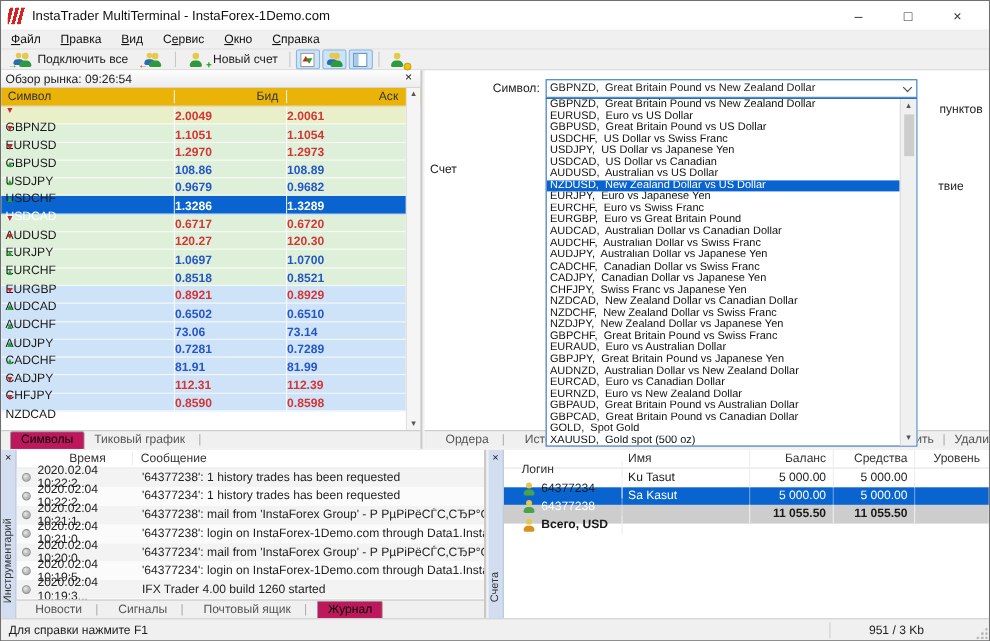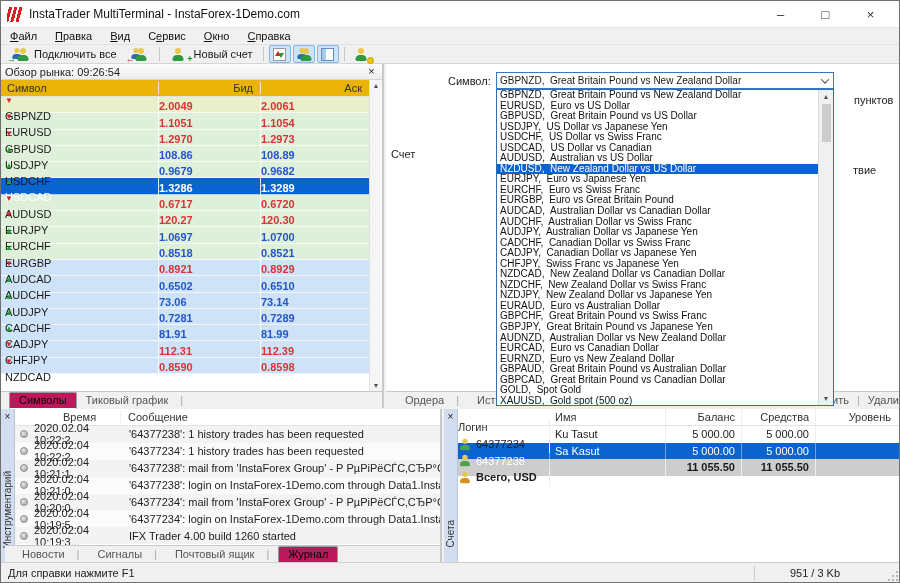--- a/index.html
+++ b/index.html
@@ -105,27 +105,27 @@
   .jr-content{position:absolute;left:14px;top:0;right:0;bottom:16px;overflow:hidden;}
   .jr-header{height:17px;display:flex;align-items:center;font-size:11px;color:#333;border-bottom:1px solid #e3e3e3;}
   .jr-header .c-time{width:106px;padding-left:48px;border-right:1px solid #eee;}
   .jr-header .c-msg{flex:1;padding-left:7px;}
   .j-row{display:flex;align-items:center;height:16.9px;font-size:11px;}
   .j-row:nth-child(odd){background:#f3f3f3;}
   .j-row:nth-child(even){background:#fbfbfb;}
   .j-bullet{width:8px;height:8px;border-radius:50%;margin:0 6px 0 5px;background:radial-gradient(circle at 35% 35%,#e8e8e8,#9a9a9a);border:1px solid #8f8f8f;flex:none;}
   .j-time{width:87px;flex:none;color:#222;}
   .j-msg{flex:1;padding-left:8px;white-space:nowrap;overflow:hidden;color:#222;}
-  .jr-tabbar{left:4px;}
+  .jr-tabbar{left:14px;}
   
   .ac-panel{position:absolute;left:443px;top:408px;width:455px;height:153px;background:#fff;}
   .ac-content{position:absolute;left:14px;top:0;right:0;bottom:0;overflow:hidden;}
   .ac-header{height:17px;display:flex;align-items:center;font-size:11px;color:#333;border-bottom:1px solid #e3e3e3;}
   .ac-row{display:flex;align-items:center;height:16.5px;font-size:11px;}
-  .a-login{width:92px;display:flex;align-items:center;gap:5px;padding-left:0;border-right:1px solid #eee;height:100%;margin-top:20px;}
+  .a-login{width:108px;display:flex;align-items:center;gap:5px;padding-left:16px;border-right:1px solid #eee;height:100%;margin-top:20px;}
   .a-name{width:116px;padding-left:5px;border-right:1px solid #eee;height:100%;display:flex;align-items:center;}
   .a-bal{width:76px;justify-content:flex-end;text-align:right;padding-right:6px;border-right:1px solid #eee;height:100%;display:flex;align-items:center;}
   .a-eq{width:74px;justify-content:flex-end;text-align:right;padding-right:6px;border-right:1px solid #eee;height:100%;display:flex;align-items:center;}
   .a-lvl{flex:1;text-align:right;padding-right:8px;}
   .ac-row.selected{background:#0a64d0;color:#fff;}
   .ac-row.selected .a-login,.ac-row.selected .a-name,.ac-row.selected .a-bal,.ac-row.selected .a-eq{border-right-color:rgba(255,255,255,.4);}
   .ac-row.total{background:#cdcdcd;font-weight:bold;}
   .ac-row .person-icon{transform:scale(.9);}
   .ac-row.total .person-icon{--body:#d89020;}
   
@@ -381,39 +381,39 @@
           <i class="chev"></i>
         </span>
     </div>
 
     <div class="dropdown">
       <div class="dd-items">
 
       <div class="dd-item">GBPNZD,  Great Britain Pound vs New Zealand Dollar</div>
           <div class="dd-item">EURUSD,  Euro vs US Dollar</div>
           <div class="dd-item">GBPUSD,  Great Britain Pound vs US Dollar</div>
+          <div class="dd-item">USDCHF,  US Dollar vs Swiss Franc</div>
           <div class="dd-item">USDJPY,  US Dollar vs Japanese Yen</div>
-          <div class="dd-item">USDCHF,  US Dollar vs Swiss Franc</div>
           <div class="dd-item">USDCAD,  US Dollar vs Canadian</div>
           <div class="dd-item">AUDUSD,  Australian vs US Dollar</div>
           <div class="dd-item selected">NZDUSD,  New Zealand Dollar vs US Dollar</div>
           <div class="dd-item">EURJPY,  Euro vs Japanese Yen</div>
           <div class="dd-item">EURCHF,  Euro vs Swiss Franc</div>
           <div class="dd-item">EURGBP,  Euro vs Great Britain Pound</div>
           <div class="dd-item">AUDCAD,  Australian Dollar vs Canadian Dollar</div>
           <div class="dd-item">AUDCHF,  Australian Dollar vs Swiss Franc</div>
           <div class="dd-item">AUDJPY,  Australian Dollar vs Japanese Yen</div>
           <div class="dd-item">CADCHF,  Canadian Dollar vs Swiss Franc</div>
           <div class="dd-item">CADJPY,  Canadian Dollar vs Japanese Yen</div>
           <div class="dd-item">CHFJPY,  Swiss Franc vs Japanese Yen</div>
           <div class="dd-item">NZDCAD,  New Zealand Dollar vs Canadian Dollar</div>
           <div class="dd-item">NZDCHF,  New Zealand Dollar vs Swiss Franc</div>
           <div class="dd-item">NZDJPY,  New Zealand Dollar vs Japanese Yen</div>
+          <div class="dd-item">GBPCHF,  Great Britain Pound vs Swiss Franc</div>
           <div class="dd-item">EURAUD,  Euro vs Australian Dollar</div>
-          <div class="dd-item">GBPCHF,  Great Britain Pound vs Swiss Franc</div>
           <div class="dd-item">GBPJPY,  Great Britain Pound vs Japanese Yen</div>
           <div class="dd-item">AUDNZD,  Australian Dollar vs New Zealand Dollar</div>
           <div class="dd-item">EURCAD,  Euro vs Canadian Dollar</div>
           <div class="dd-item">EURNZD,  Euro vs New Zealand Dollar</div>
           <div class="dd-item">GBPAUD,  Great Britain Pound vs Australian Dollar</div>
           <div class="dd-item">GBPCAD,  Great Britain Pound vs Canadian Dollar</div>
           <div class="dd-item">GOLD,  Spot Gold</div>
           <div class="dd-item">XAUUSD,  Gold spot (500 oz)</div>
         </div>
       <div class="dd-scroll">

